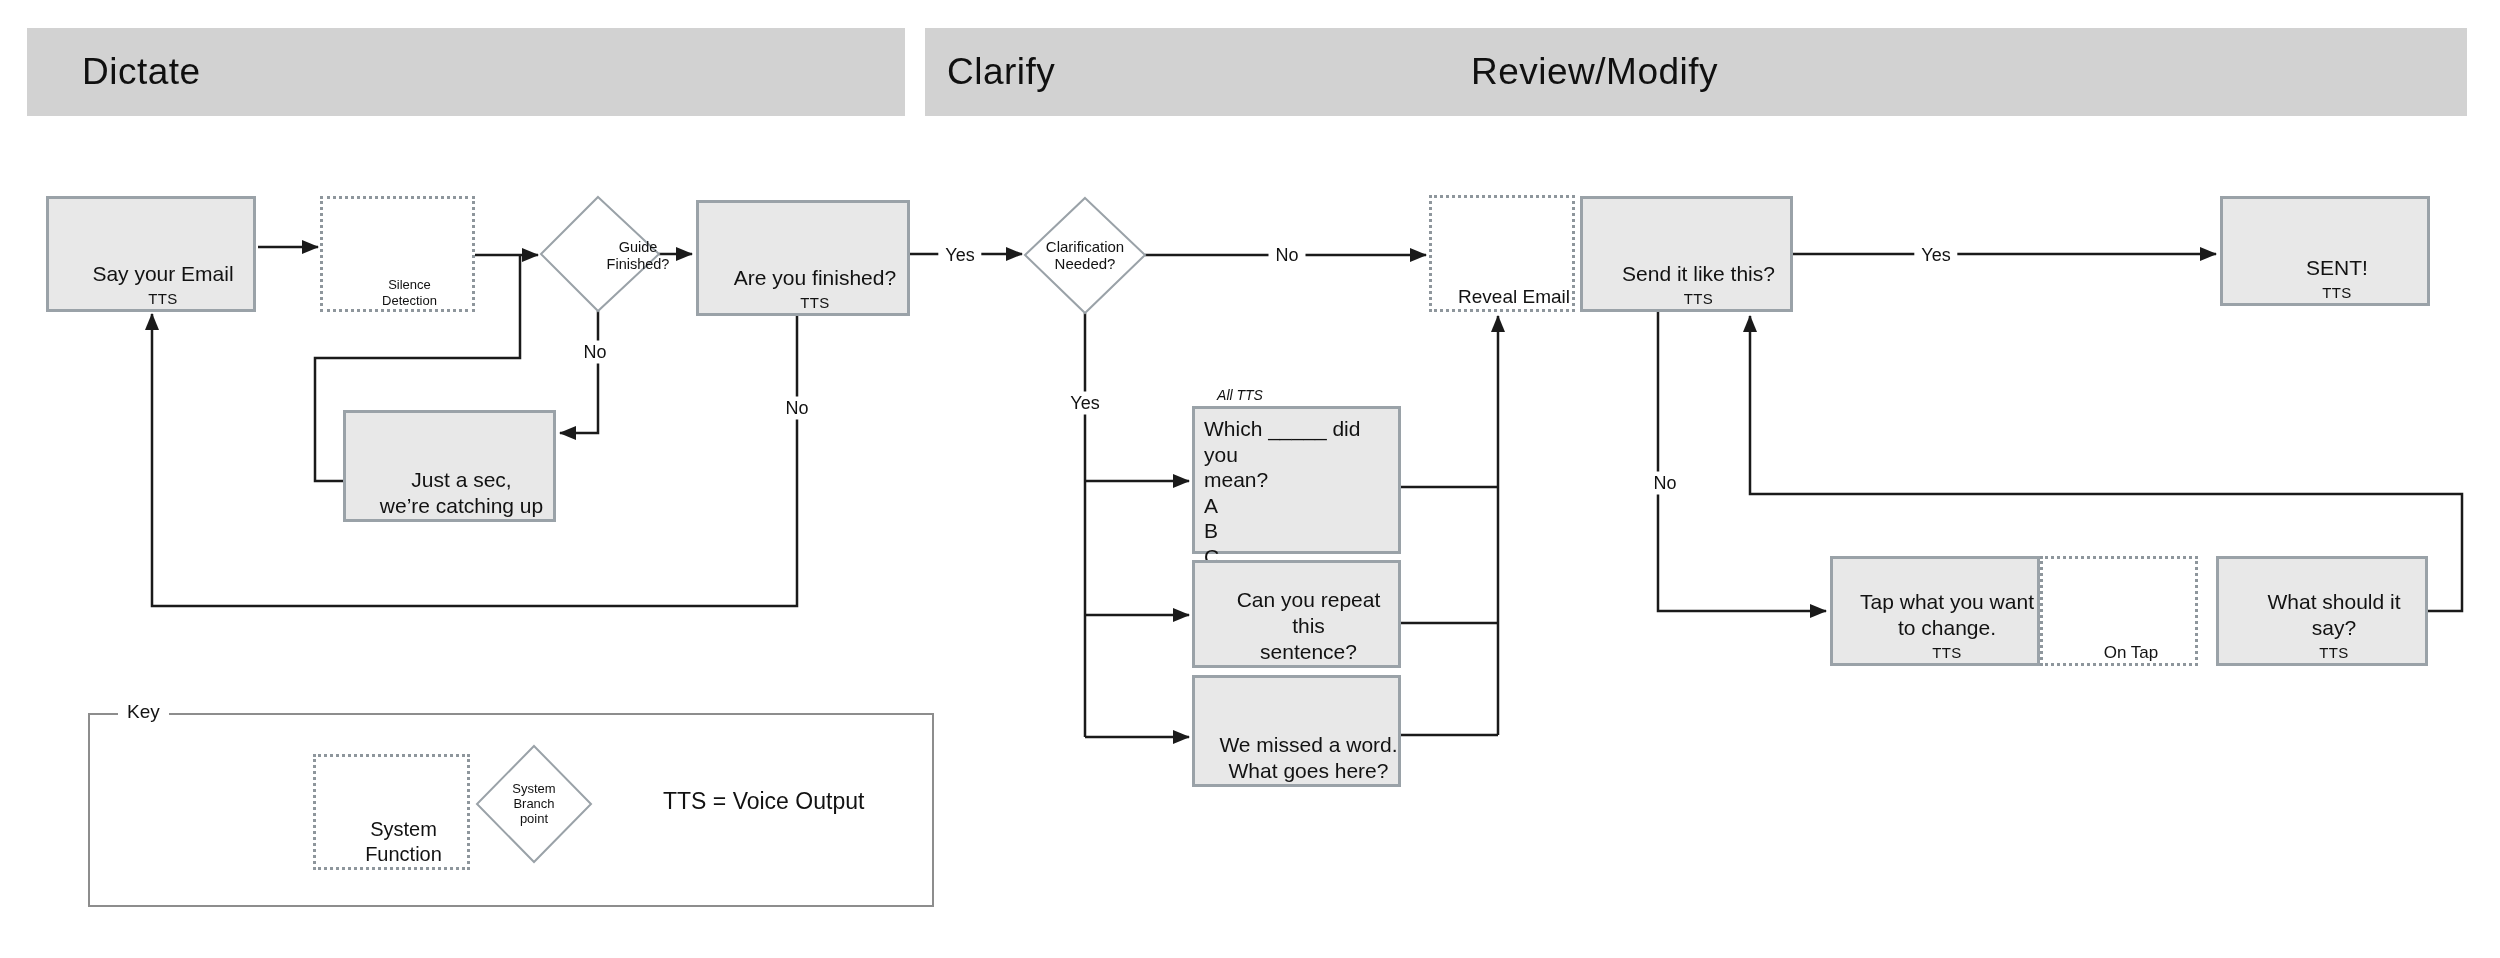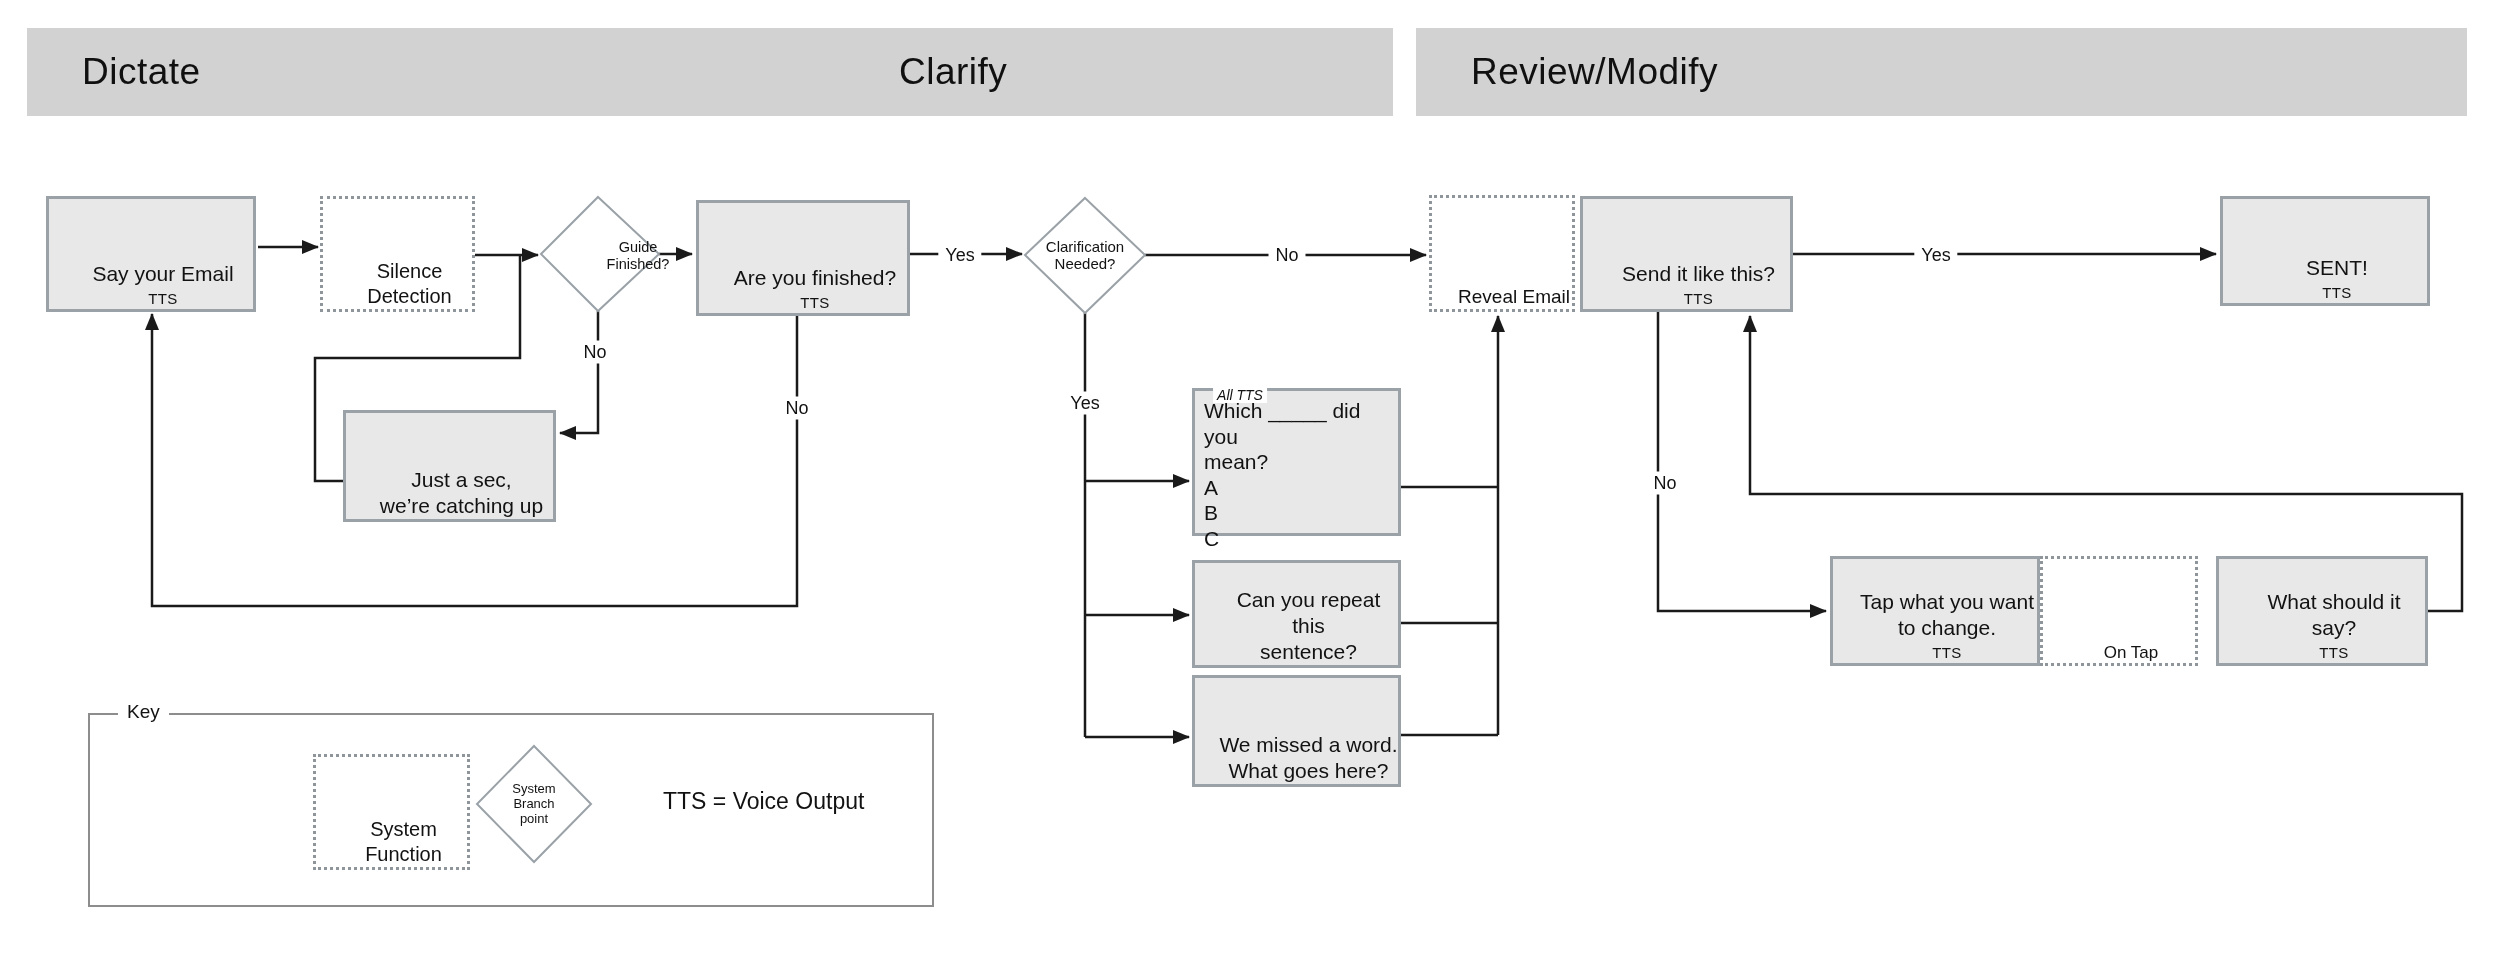--- a/index.html
+++ b/index.html
@@ -80,53 +80,53 @@
   <path class="wire" d="M2428 611 H2462 V494 H1750 V316" marker-end="url(#arr)"></path>
 
   <polygon class="diamond" points="598,197 659,254 598,311 541,254"></polygon>
   <polygon class="diamond" points="1085,198 1145,255 1085,313 1025,255"></polygon>
   <polygon class="diamond" points="534,746 591,804 534,862 477,804"></polygon>
 </svg>
 
 <div class="hdr" style="left:27px;width:878px;">
   <span>Dictate</span>
 </div>
-<div class="hdr" style="left:877px;width:516px;padding-left:22px;">
+<div class="hdr" style="left:925px;width:516px;padding-left:22px;">
   <span>Clarify</span>
 </div>
 <div class="hdr" style="left:1416px;width:1051px;">
   <span>Review/Modify</span>
 </div>
 
 <div class="bx solid" style="left:46px;top:196px;width:210px;height:116px;">
   <span>Say your Email</span>
   <span class="sub">TTS</span>
 </div>
-<div class="bx dotted" style="left:320px;top:196px;width:155px;height:116px;font-size:20px;">
+<div class="bx dotted" style="left:320px;top:196px;width:155px;height:116px;font-size:13px;">
   <span>Silence</span>
   <span>Detection</span>
 </div>
 <div class="dlabel" style="left:598px;top:256px;margin-left:40px;">
   <span style="display:block">Guide</span>
   <span style="display:block">Finished?</span>
 </div>
 <div class="bx solid" style="left:696px;top:200px;width:214px;height:116px;">
   <span>Are you finished?</span>
   <span class="sub">TTS</span>
 </div>
 <div class="bx solid" style="left:343px;top:410px;width:213px;height:112px;">
   <span>Just a sec,</span>
   <span>we’re catching up</span>
 </div>
 
 <div class="dlabel" style="left:1085px;top:255px;font-size:15px;">
   <span style="display:block">Clarification</span>
   <span style="display:block">Needed?</span>
 </div>
-<div class="bx solid" style="left:1192px;top:388px;width:209px;height:148px;align-items:flex-start;justify-content:flex-start;text-align:left;padding:7px 9px;line-height:1.22;">
+<div class="bx solid" style="left:1192px;top:406px;width:209px;height:148px;align-items:flex-start;justify-content:flex-start;text-align:left;padding:7px 9px;line-height:1.22;">
   <span>Which _____ did you</span>
   <span>mean?</span>
   <span>A</span>
   <span>B</span>
   <span>C</span>
 </div>
 <div class="bx solid" style="left:1192px;top:560px;width:209px;height:108px;">
   <span>Can you repeat this</span>
   <span>sentence?</span>
 </div>

